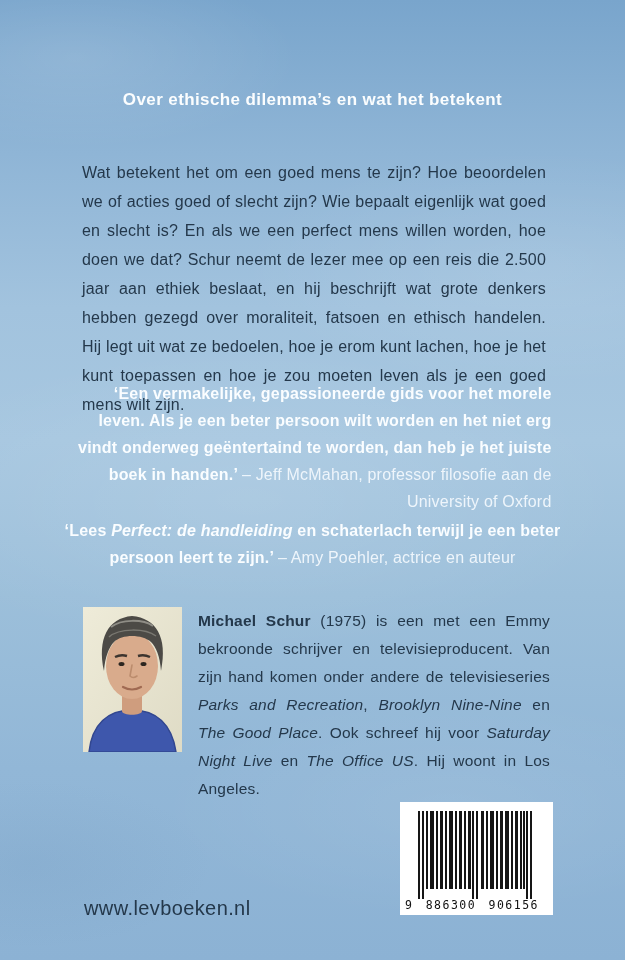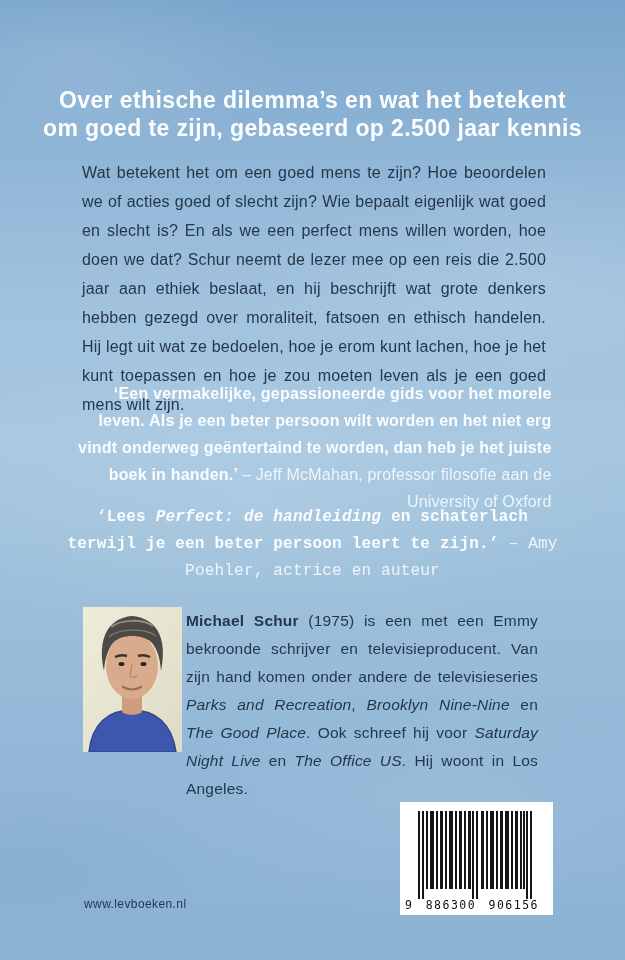--- a/index.html
+++ b/index.html
@@ -22,21 +22,21 @@
       radial-gradient(ellipse 520px 210px at 40% 52%, rgba(255,255,255,0.10), transparent 72%),
       radial-gradient(ellipse 420px 160px at 72% 84%, rgba(255,255,255,0.07), transparent 70%),
       radial-gradient(ellipse 260px 120px at 5% 90%, rgba(90,130,170,0.10), transparent 70%);
     pointer-events:none;
   }
   .tagline{
     position:absolute;top:86px;left:0;right:0;
     text-align:center;
     color:#fbfdfe;
     font-weight:700;
-    font-size:23px;
+    font-size:17px;
     line-height:28px;
     letter-spacing:0.4px;
   }
   .synopsis{
     position:absolute;top:158px;left:82px;width:464px;
     margin:0;
     color:#24384b;
     font-size:16px;
     line-height:29px;
     letter-spacing:0.2px;
@@ -46,51 +46,51 @@
     position:absolute;left:0;right:0;
     margin:0 auto;
     text-align:center;
     color:#fafdff;
     font-weight:700;
     font-size:16px;
     line-height:27px;
     letter-spacing:0.2px;
   }
   .quote-1{top:380px;width:478px;text-align:right;}
-  .quote-2{top:504px;width:505px;font-family:Liberation Mono, monospace;}
+  .quote-2{top:517px;width:505px;}
   .attribution{
     font-weight:400;
     color:#eef5fb;
   }
   .it{font-style:italic;}
   .bold{font-weight:700;}
   .bio-section{
     position:absolute;top:607px;left:83px;
     display:flex;
-    gap:4px;
+    gap:16px;
     align-items:flex-start;
   }
   .portrait{
     width:99px;height:145px;
     flex:0 0 auto;
     display:block;
   }
   .bio-text{
     margin:0;
     width:352px;
     color:#24384b;
     font-size:15.5px;
     line-height:28px;
     letter-spacing:0.2px;
     text-align:justify;
   }
   .website{
     position:absolute;top:897px;left:84px;
     color:#24384b;
-    font-size:12px;
+    font-size:20px;
     letter-spacing:0.4px;
   }
   .barcode-box{
     position:absolute;top:802px;left:400px;
     width:153px;height:113px;
     background:#ffffff;
   }
   .barcode-bars{
     position:absolute;top:9px;left:18px;
     width:114px;height:88px;
@@ -107,21 +107,20 @@
     background:transparent;
   }
 </style>
 </head>
 <body>
 
 <div class="cover">
 
   <div class="tagline">
     <div>Over ethische dilemma’s en wat het betekent</div>
-    <div>om goed te zijn, gebaseerd op 2.500 jaar kennis</div>
   </div>
 
   <p class="synopsis">Wat betekent het om een goed mens te zijn? Hoe beoordelen we of acties goed of slecht zijn? Wie bepaalt eigenlijk wat goed en slecht is? En als we een perfect mens willen worden, hoe doen we dat? Schur neemt de lezer mee op een reis die 2.500 jaar aan ethiek beslaat, en hij beschrijft wat grote denkers hebben gezegd over moraliteit, fatsoen en ethisch handelen. Hij legt uit wat ze bedoelen, hoe je erom kunt lachen, hoe je het kunt toepassen en hoe je zou moeten leven als je een goed mens wilt zijn.</p>
 
   <p class="quote quote-1"><span>‘Een vermakelijke, gepassioneerde gids voor het morele leven. Als je een beter persoon wilt worden en het niet erg vindt onderweg geëntertaind te worden, dan heb je het juiste boek in handen.’</span> <span class="attribution">– Jeff McMahan, professor filosofie aan de University of Oxford</span></p>
 
   <p class="quote quote-2"><span>‘Lees </span><span class="it">Perfect: de handleiding</span><span> en schaterlach terwijl je een beter persoon leert te zijn.’</span> <span class="attribution">– Amy Poehler, actrice en auteur</span></p>
 
   <div class="bio-section">
     <svg class="portrait" viewBox="0 0 99 145" xmlns="http://www.w3.org/2000/svg" aria-hidden="true">

